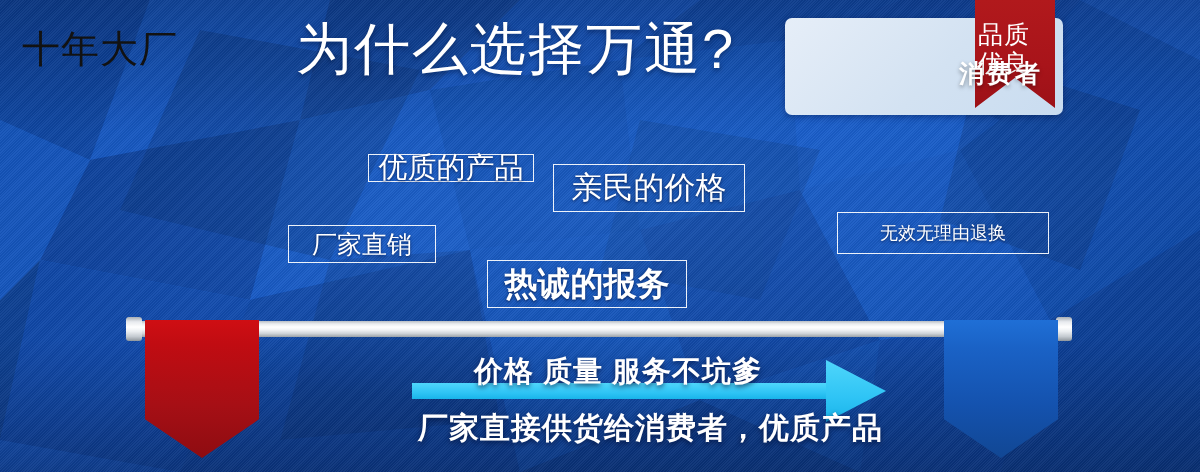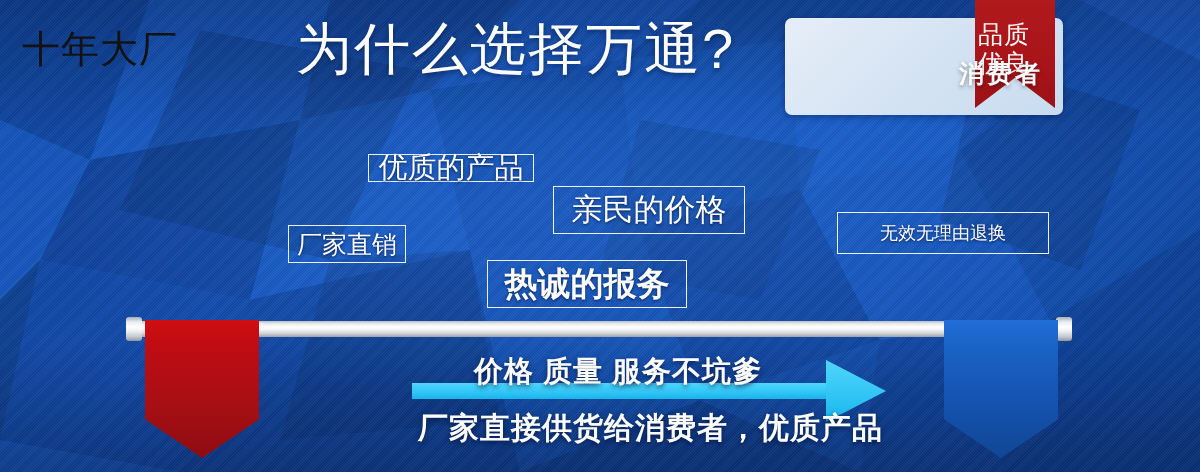--- a/index.html
+++ b/index.html
@@ -63,22 +63,22 @@
     color: #ffffff;
     white-space: nowrap;
     display: flex;
     align-items: center;
     justify-content: center;
     text-shadow: 0 1px 3px rgba(0,15,55,0.75);
     box-sizing: border-box;
   }
   .tag-1 { left: 594px; top: 100px; width: 140px; height: 40px; font-size: 26px; }
   .tag-2 { left: 368px; top: 154px; width: 166px; height: 28px; font-size: 29px; }
-  .tag-3 { left: 553px; top: 186px; width: 192px; height: 48px; font-size: 31px; }
-  .tag-4 { left: 288px; top: 225px; width: 118px; height: 38px; font-size: 25px; }
+  .tag-3 { left: 553px; top: 164px; width: 192px; height: 48px; font-size: 31px; }
+  .tag-4 { left: 288px; top: 225px; width: 148px; height: 38px; font-size: 25px; }
   .tag-5 { left: 487px; top: 260px; width: 200px; height: 48px; font-size: 33px; font-weight: bold; }
   .tag-6 { left: 837px; top: 212px; width: 212px; height: 42px; font-size: 18px; }
 
   
   .badge {
     position: absolute;
     left: 785px;
     top: 18px;
     width: 278px;
     height: 97px;

